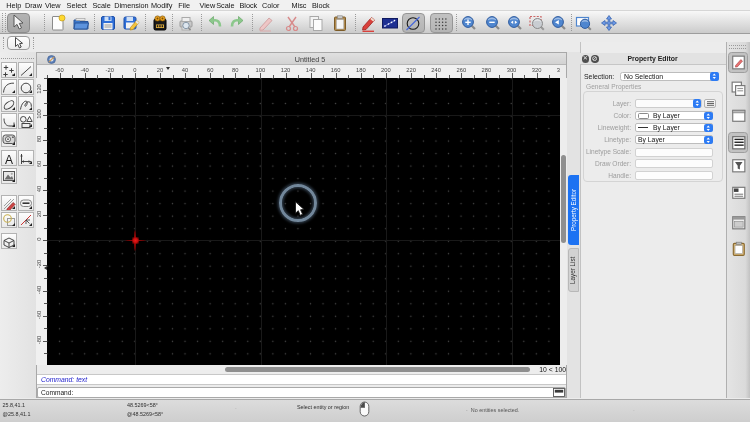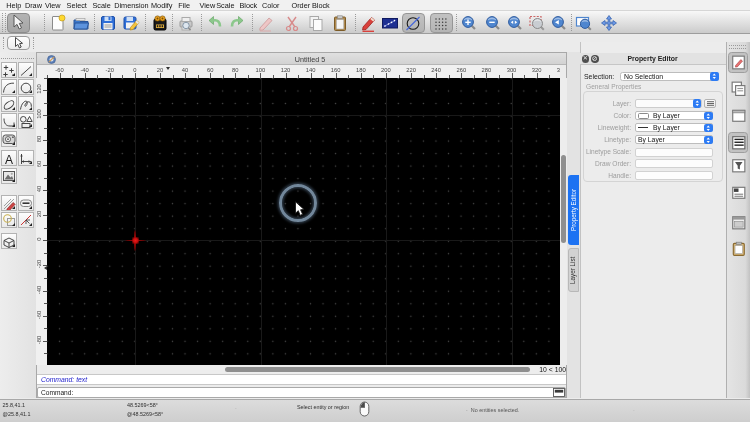--- a/index.html
+++ b/index.html
@@ -27,21 +27,21 @@
 <span class="menu" style="left:44.9px">View</span>
 <span class="menu" style="left:66.6px">Select</span>
 <span class="menu" style="left:92.5px">Scale</span>
 <span class="menu" style="left:114.2px">Dimension</span>
 <span class="menu" style="left:151px">Modify</span>
 <span class="menu" style="left:178.2px">File</span>
 <span class="menu" style="left:199.5px">View</span>
 <span class="menu" style="left:216.2px">Scale</span>
 <span class="menu" style="left:239.4px">Block</span>
 <span class="menu" style="left:262px">Color</span>
-<span class="menu" style="left:291.5px">Order</span>
+<span class="menu" style="left:291.5px">Misc</span>
 <span class="menu" style="left:311.9px">Block</span>
 <div class="abs" style="left:0;top:11px;width:750px;height:23px;background:linear-gradient(#f8f8f8,#cbcbcb);border-bottom:1px solid #9d9d9d"></div>
 <div class="dotv" style="left:2px;top:13px;height:19px"></div>
 <div class="dotv" style="left:5px;top:13px;height:19px"></div>
 <div class="dotv" style="left:44px;top:14px;height:17px"></div>
 <div class="dotv" style="left:93.5px;top:14px;height:17px"></div>
 <div class="dotv" style="left:144.5px;top:14px;height:17px"></div>
 <div class="dotv" style="left:172px;top:14px;height:17px"></div>
 <div class="dotv" style="left:201px;top:14px;height:17px"></div>
 <div class="dotv" style="left:251.5px;top:14px;height:17px"></div>

